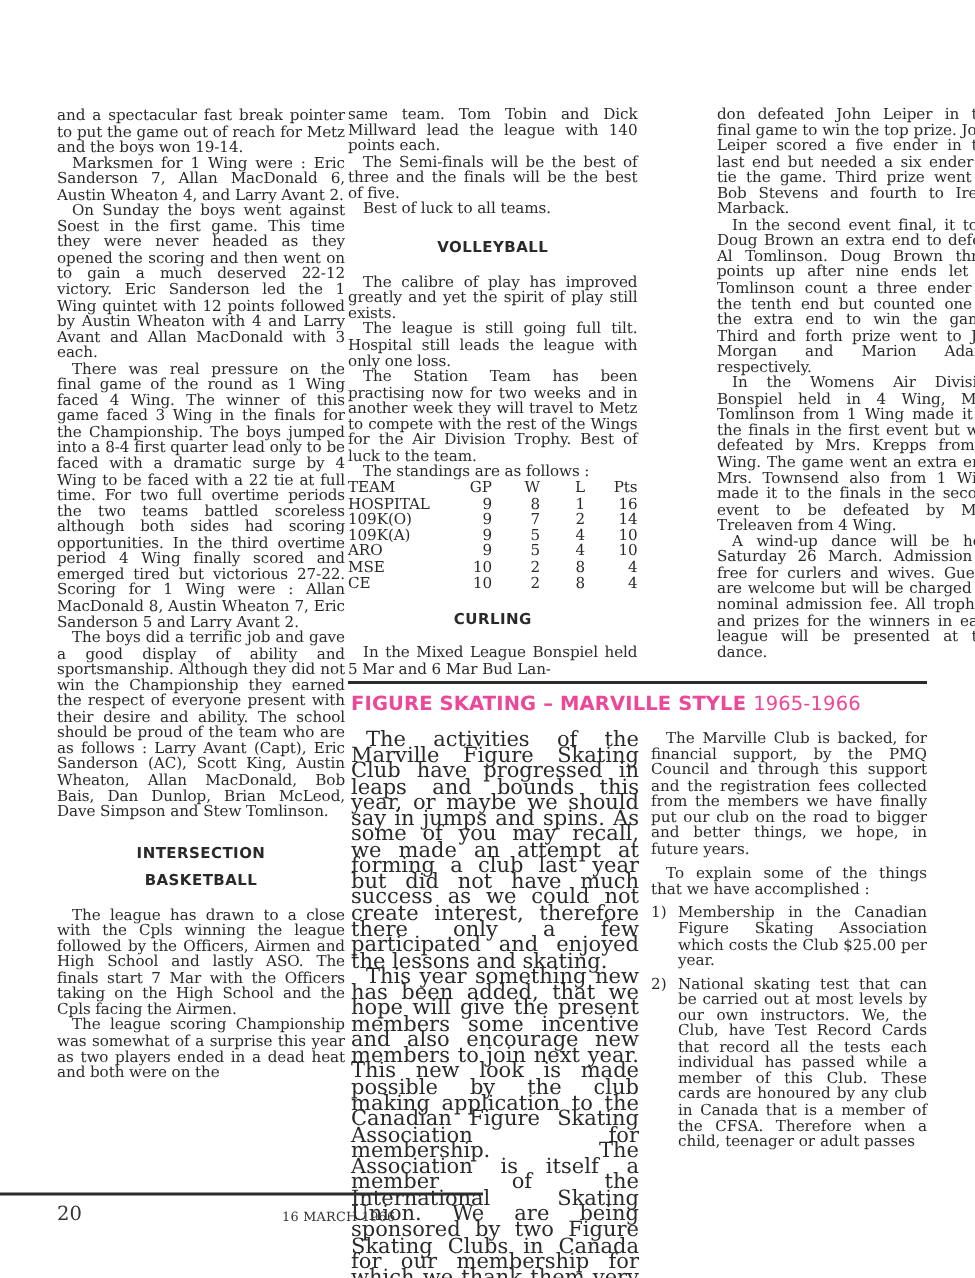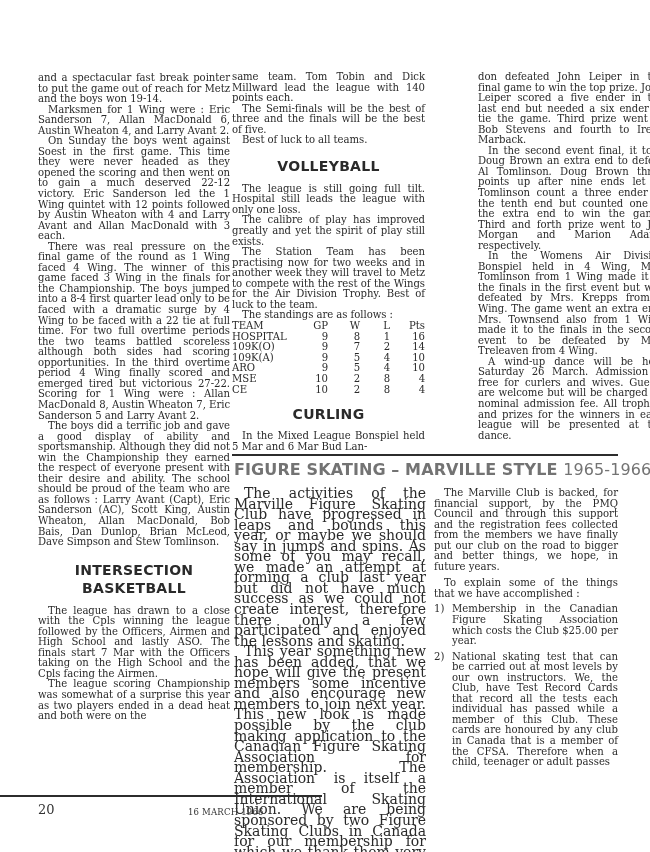--- a/index.html
+++ b/index.html
@@ -18,39 +18,39 @@
   #col1 { left: 38px; top: 73px; width: 192px; }
   #col2 { left: 232px; top: 72px; width: 193px; }
   #col3 { left: 432px; top: 72px; width: 186px; margin-left: 46px; }
   .heading {
     font-family: "DejaVu Sans", sans-serif;
     font-weight: bold;
     text-align: center;
     color: #2a2a2a;
     letter-spacing: 0.3px;
   }
-  .h-sm { font-size: 14px; line-height: 18px; }
+  .h-sm { font-size: 10px; line-height: 18px; }
   #vb-head { margin: 11px 0 9px 0; }
   #curl-head { margin: 10px 0 8px 0; }
   #ib-head { margin: 13px 0 9px 0; }
   table.standings { border-collapse: collapse; width: 193px; font-size: 10.1px; line-height: 10.6px; }
   table.standings td { padding: 0; }
   table.standings td.num { text-align: right; }
   table.standings td.c1 { width: 74px; margin-top: 12px; }
   table.standings td.c2 { width: 22px; }
   table.standings td.c3 { width: 32px; }
   table.standings td.c4 { width: 30px; }
   table.standings td.c5 { width: 35px; }
   .rule { position: absolute; background: #2c2c2c; }
   #rule-fs { left: 232px; top: 454px; width: 386px; height: 2px; }
   #rule-foot { left: 0px; top: 795px; width: 322px; height: 2px; }
   #fs-title {
     position: absolute; left: 234px; top: 461px; width: 390px;
-    font-family: "DejaVu Sans", sans-serif; font-weight: bold; font-size: 16px; line-height: 18px;
-    letter-spacing: 0.1px; white-space: nowrap; color: #737373; text-align: right;
+    font-family: "DejaVu Sans", sans-serif; font-weight: bold; font-size: 13px; line-height: 18px;
+    letter-spacing: 0.1px; white-space: nowrap; color: #ec4899;
   }
   #fs-title .yr { font-weight: normal; }
   #fs1 { position: absolute; left: 234px; top: 488px; width: 192px; font-size: 14px; line-height: 10.55px; }
   #fs2 { position: absolute; left: 434px; top: 488px; width: 184px; font-size: 10.1px; line-height: 10.55px; }
   #fs1 p, #fs2 p { margin: 0; text-align: justify; text-indent: 10px; }
   #fs2 p.gap { margin-top: 6px; }
   .list-item { display: flex; margin-top: 5px; }
   .list-num { width: 18px; flex: none; }
   .list-text { flex: 1; text-align: justify; }
   #page-num { position: absolute; left: 38px; top: 802px; font-size: 13px; color: #333; }
@@ -74,22 +74,22 @@
   <p>The league scoring Championship was somewhat of a surprise this year as two players ended in a dead heat and both were on the</p>
 </div>
 
 <div class="col" id="col2">
 
   <p style="text-indent:0">same team. Tom Tobin and Dick Millward lead the league with 140 points each.</p>
   <p>The Semi-finals will be the best of three and the finals will be the best of five.</p>
   <p>Best of luck to all teams.</p>
 
   <div id="vb-head" class="heading h-sm">VOLLEYBALL</div>
+  <p>The calibre of play has improved greatly and yet the spirit of play still exists.</p>
   <p>The league is still going full tilt. Hospital still leads the league with only one loss.</p>
-  <p>The calibre of play has improved greatly and yet the spirit of play still exists.</p>
   <p>The Station Team has been practising now for two weeks and in another week they will travel to Metz to compete with the rest of the Wings for the Air Division Trophy. Best of luck to the team.</p>
   <p>The standings are as follows :</p>
 
   <table class="standings">
     <tbody id="standings-body">
         <tr>
           <td class="c1">TEAM</td>
           <td class="c2 num">GP</td>
           <td class="c3 num">W</td>
           <td class="c4 num">L</td>

